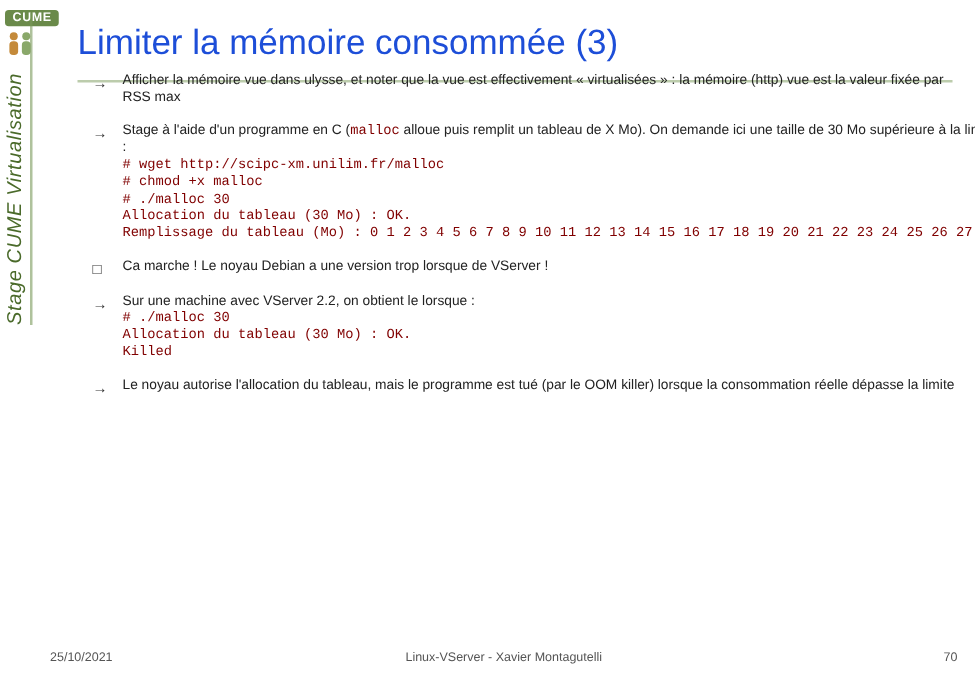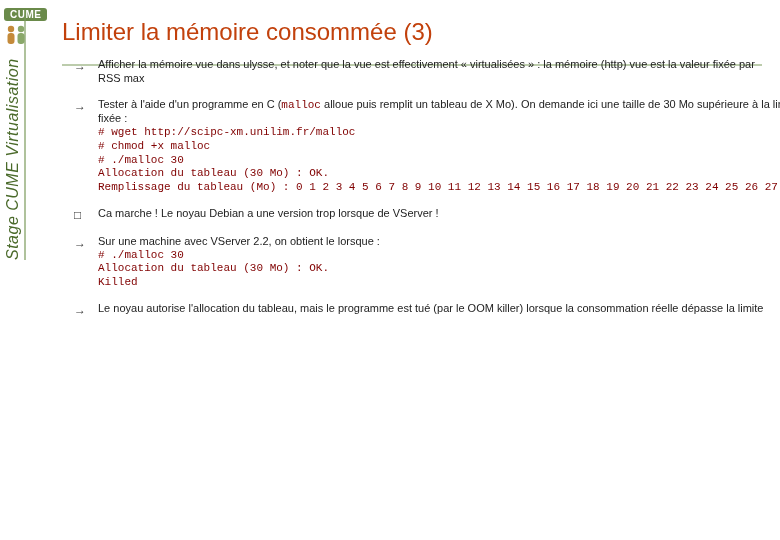--- a/index.html
+++ b/index.html
@@ -3,21 +3,21 @@
 <meta charset="utf-8">
 <style>
   * { margin: 0; padding: 0; box-sizing: border-box; }
   html, body { width: 780px; height: 540px; font-family: Verdana, Arial, sans-serif; background: #fff; color: #333; }
   .slide { position: relative; width: 780px; height: 540px; }
   .logo-area { position: absolute; top: 4px; left: 4px; }
   .cume-badge { background: #6a8a4a; color: #fff; font-size: 10px; font-weight: bold; padding: 1px 6px; border-radius: 3px; display: inline-block; letter-spacing: 0.5px; }
   .people-icons { display: flex; gap: -2px; margin-top: 2px; }
   .title-wrap { position: absolute; top: 18px; left: 62px; right: 10px; }
   .title-underline { position: absolute; top: 46px; left: 0; right: 8px; height: 2px; background: #7a9a5a; opacity: 0.5; }
-  h1.slide-title { font-size: 24px; font-weight: normal; color: #c2410c; }
+  h1.slide-title { font-size: 28px; font-weight: normal; color: #1d4ed8; }
   .sidebar-label { position: absolute; left: 4px; top: 260px; transform: rotate(-90deg); transform-origin: left top; font-style: italic; font-size: 16px; color: #4a6a2a; white-space: nowrap; letter-spacing: 0.5px; }
   .sidebar-label::after { content: ""; display: block; width: 250px; height: 1.5px; background: #7a9a5a; opacity: 0.6; margin-top: 2px; }
   .body { position: absolute; top: 58px; left: 74px; right: 14px; }
   .item { display: flex; gap: 10px; margin-bottom: 12px; font-size: 11px; line-height: 1.25; }
   .bullet { flex: 0 0 14px; font-size: 12px; color: #333; padding-top: 1px; }
   .content { flex: 1; }
   .content .lead { color: #222; }
   .mono { font-family: "Courier New", monospace; font-size: 11px; white-space: pre; color: #800000; }
   .inline-mono { font-family: Liberation Mono, monospace; font-size: 11px; color: #800000; }
   .footer { position: absolute; bottom: 8px; left: 40px; right: 14px; display: flex; justify-content: space-between; font-size: 10px; color: #555; }
@@ -55,21 +55,21 @@
     <div class="item">
       <div class="bullet">→</div>
       <div class="content">
         <div class="lead">Afficher la mémoire vue dans ulysse, et noter que la vue est effectivement « virtualisées » : la mémoire (http) vue est la valeur fixée par RSS max</div>
       </div>
     </div>
 
     <div class="item">
       <div class="bullet">→</div>
       <div class="content">
-        <div class="lead"><span>Tester à l'aide d'un programme en C (</span><span class="inline-mono">malloc</span><span> alloue puis remplit un tableau de X Mo). On demande ici une taille de 30 Mo supérieure à la limite fixée :</span></div>
+        <div class="lead"><span>Stage à l'aide d'un programme en C (</span><span class="inline-mono">malloc</span><span> alloue puis remplit un tableau de X Mo). On demande ici une taille de 30 Mo supérieure à la limite fixée :</span></div>
         <div class="mono"># wget http://scipc-xm.unilim.fr/malloc
 # chmod +x malloc
 # ./malloc 30
 Allocation du tableau (30 Mo) : OK.
 Remplissage du tableau (Mo) : 0 1 2 3 4 5 6 7 8 9 10 11 12 13 14 15 16 17 18 19 20 21 22 23 24 25 26 27 28 29.</div>
       </div>
     </div>
 
     <div class="item">
       <div class="bullet">□</div>
@@ -90,14 +90,19 @@
 
     <div class="item">
       <div class="bullet">→</div>
       <div class="content">
         <div class="lead">Le noyau autorise l'allocation du tableau, mais le programme est tué (par le OOM killer) lorsque la consommation réelle dépasse la limite</div>
       </div>
     </div>
 
   </div>
 
+  <div class="footer">
+    <span>25/10/2021</span>
+    <span class="center">Linux-VServer - Xavier Montagutelli</span>
+    <span>70</span>
+  </div>
 
 </div>
 
 </body></html>

